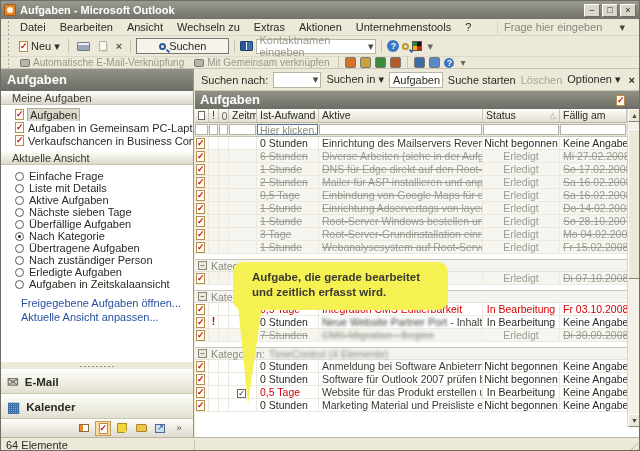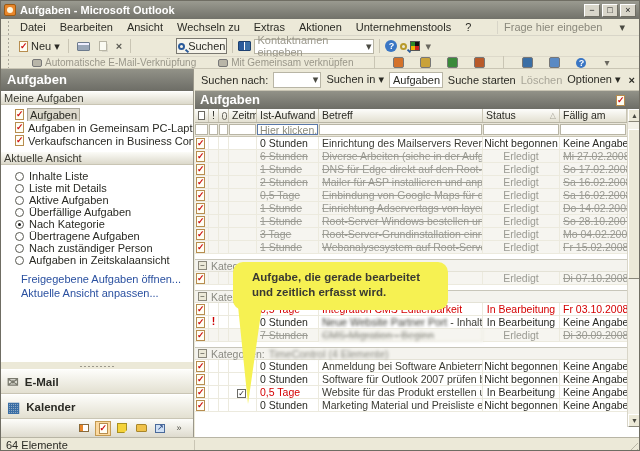--- a/index.html
+++ b/index.html
@@ -14,45 +14,45 @@
   .win-btn { width:16px; height:13px; margin-left:2px; background:#d9d6ca; border:1px solid; border-color:#fff #6f6d63 #6f6d63 #fff; font-size:9px; line-height:11px; text-align:center; color:#1a1a1a; flex:0 0 auto; }
 
   
   .menubar { position:absolute; left:0; top:18px; width:100%; height:17px; background:#ece9d8; border-bottom:1px solid #d8d5c8; display:flex; align-items:center; padding-left:6px; }
   .menu-item { padding:12px 7px; white-space:nowrap; }
   .askbox { margin-left:auto; margin-right:14px; width:128px; display:flex; align-items:center; color:#8a887c; border-left:1px solid #d8d5c8; padding-left:6px; }
   .askbox .dd { margin-left:auto; color:#4a4a42; }
 
   
   .toolbar1 { position:absolute; left:0; top:35px; width:100%; height:21px; background:#ece9d8; border-bottom:1px solid #ddd9ca; display:flex; align-items:center; gap:3px; padding-left:6px; }
-  .toolbar2 { position:absolute; left:0; top:56px; width:100%; height:12px; background:#ece9d8; border-bottom:1px solid #c9c5b4; display:flex; align-items:center; gap:16px; padding-left:6px; font-size:10px; }
+  .toolbar2 { position:absolute; left:0; top:56px; width:100%; height:12px; background:#ece9d8; border-bottom:1px solid #c9c5b4; display:flex; align-items:center; gap:4px; padding-left:6px; font-size:10px; }
   .grip { width:3px; align-self:stretch; background:radial-gradient(#aaa79a 35%, transparent 40%) 0 1px/3px 4px repeat-y; margin-right:3px; }
   .tb-sep { width:1px; height:14px; background:#c9c5b4; margin:0 2px; }
   .tb-btn { display:flex; align-items:center; gap:3px; padding:1px 3px; white-space:nowrap; }
-  .tb-btn.boxed { border:1px solid #7a7870; background:#f6f4ea; padding:1px 1px;margin-left:40px; }
+  .tb-btn.boxed { border:1px solid #7a7870; background:#f6f4ea; padding:1px 22px; }
   .ticon { display:inline-block; width:9px; height:11px; background:#fffef4; border:1px solid #b78d4e; color:#cc1111; font-size:9px; line-height:9px; text-align:center; font-weight:bold; overflow:hidden; flex:0 0 auto; }
   .i { display:inline-block; flex:0 0 auto; }
   .i-print { width:13px; height:9px; background:linear-gradient(#eef 0 2px,#9aa7b8 2px 7px,#cfd6de 7px); border:1px solid #6d7b8d; border-radius:1px; }
   .i-copy { width:8px; height:10px; background:#fafaf2; border:1px solid #b8b5a5; box-shadow:2px 2px 0 -1px #d8d5c8; }
   .i-x { color:#5a5a52; font-weight:bold; font-size:11px; }
   .i-mag { width:7px; height:7px; border:2px solid #2a5a9a; border-radius:50%; position:relative; }
   .i-mag::after { content:""; position:absolute; left:5px; top:5px; width:4px; height:2px; background:#2a5a9a; transform:rotate(45deg); }
   .i-book { width:13px; height:10px; background:linear-gradient(90deg,#2a5a9a 48%,#fff 48% 52%,#3a6ea5 52%); border:1px solid #1d4070; border-radius:1px; }
   .i-help { width:12px; height:12px; border-radius:50%; background:#3a76c4; color:#fff; font-size:9px; line-height:12px; text-align:center; font-weight:bold; }
   .i-quad { width:10px; height:10px; background:conic-gradient(#111 0 25%, #cc2222 0 50%, #f0b400 0 75%, #2a8a2a 0); border:1px solid #555; }
   .i-sq { width:11px; height:11px; border-radius:2px; border:1px solid #777; }
   .contact-input { width:120px; height:15px; background:#fff; border:1px solid #b8b5a5; color:#9a978a; display:flex; align-items:center; padding:0 2px; }
   .contact-input .dd { margin-left:auto; color:#4a4a42; }
   .gray-label { color:#9a978a; }
   .overflow { color:#6a6860; margin-left:2px; }
 
   
   .sidebar { position:absolute; left:0; top:68px; width:193px; height:368px; border-right:1px solid #9a978a; display:flex; flex-direction:column; background:#ece9d8; }
   .nav-header { height:22px; background:linear-gradient(#929288,#6d6d66); color:#fff; font-weight:bold; font-size:13px; line-height:22px; padding-left:6px; flex:0 0 auto; }
-  .section-bar { height:14px; background:linear-gradient(#fcfcf8,#dcd9cb); border-top:1px solid #fff; border-bottom:1px solid #c9c5b4; font-size:11px; line-height:13px; padding-left:3px; color:#3a3a32; flex:0 0 auto; }
+  .section-bar { height:14px; background:linear-gradient(#fcfcf8,#dcd9cb); border-top:1px solid #fff; border-bottom:1px solid #c9c5b4; font-size:11px; line-height:13px; padding-left:11px; color:#3a3a32; flex:0 0 auto; }
   .white-area { background:#fff; flex:0 0 auto; padding:3px 0 4px 0; }
   .white-fill { background:#fff; flex:1 1 auto; }
   .folder-item { display:flex; align-items:center; gap:4px; height:13px; padding-left:14px; white-space:nowrap; overflow:hidden; }
   .folder-item.selected .flabel { background:#dcd9cd; outline:1px solid #aca899; padding:0 2px; }
   .view-item { display:flex; align-items:center; gap:5px; height:12px; padding-left:14px; white-space:nowrap; }
   .radio { width:9px; height:9px; border:1px solid #5a5a52; border-radius:50%; background:#fff; position:relative; flex:0 0 auto; }
   .radio.sel::after { content:""; position:absolute; left:2px; top:2px; width:3px; height:3px; background:#1a1a1a; border-radius:50%; }
   .side-link { color:#2a50a0; height:14px; padding-left:20px; white-space:nowrap; }
   .splitter { height:8px; background:#ece9d8; border-top:1px solid #fff; position:relative; flex:0 0 auto; }
   .splitter::after { content:""; position:absolute; left:50%; top:3px; width:36px; height:3px; transform:translateX(-50%); background:radial-gradient(#9a978a 40%, transparent 45%) 0 0/4px 3px; }
@@ -227,45 +227,53 @@
         </div>
         <div class="folder-item">
           <span class="ticon">✓</span>
           <span class="flabel">Verkaufschancen in Business Contact Manager</span>
         </div>
       </div>
     <div class="section-bar">Aktuelle Ansicht</div>
     <div class="white-area" style="padding-top:5px;">
         <div class="view-item">
           <span class="radio"></span>
-          <span>Inhalte Liste</span>
+          <span>Einfache Frage</span>
         </div>
         <div class="view-item">
           <span class="radio"></span>
           <span>Liste mit Details</span>
         </div>
         <div class="view-item">
           <span class="radio"></span>
           <span>Aktive Aufgaben</span>
+        </div>
+        <div class="view-item">
+          <span class="radio"></span>
+          <span>Nächste sieben Tage</span>
         </div>
         <div class="view-item">
           <span class="radio"></span>
           <span>Überfällige Aufgaben</span>
         </div>
         <div class="view-item">
           <span class="radio sel"></span>
           <span>Nach Kategorie</span>
         </div>
         <div class="view-item">
           <span class="radio"></span>
           <span>Übertragene Aufgaben</span>
         </div>
         <div class="view-item">
           <span class="radio"></span>
           <span>Nach zuständiger Person</span>
+        </div>
+        <div class="view-item">
+          <span class="radio"></span>
+          <span>Erledigte Aufgaben</span>
         </div>
         <div class="view-item">
           <span class="radio"></span>
           <span>Aufgaben in Zeitskalaansicht</span>
         </div>
       </div>
     <div class="white-area">
         <div class="side-link">Freigegebene Aufgaben öffnen...</div>
         <div class="side-link">Aktuelle Ansicht anpassen...</div>
       </div>
@@ -325,21 +333,21 @@
           <span class="i-page"></span>
         </div>
       <div>
           <span>!</span>
         </div>
       <div>
           <span class="i-clipH"></span>
         </div>
       <div>Zeitme...</div>
       <div>Ist-Aufwand</div>
-      <div>Betreff</div>
+      <div>Aktive</div>
       <div>
           <span>Status</span>
           <span class="sort">△</span>
         </div>
       <div>Fällig am</div>
     </div>
     <div class="tbody">
       <div class="new-row grid8">
         <div></div>
           <div></div>

